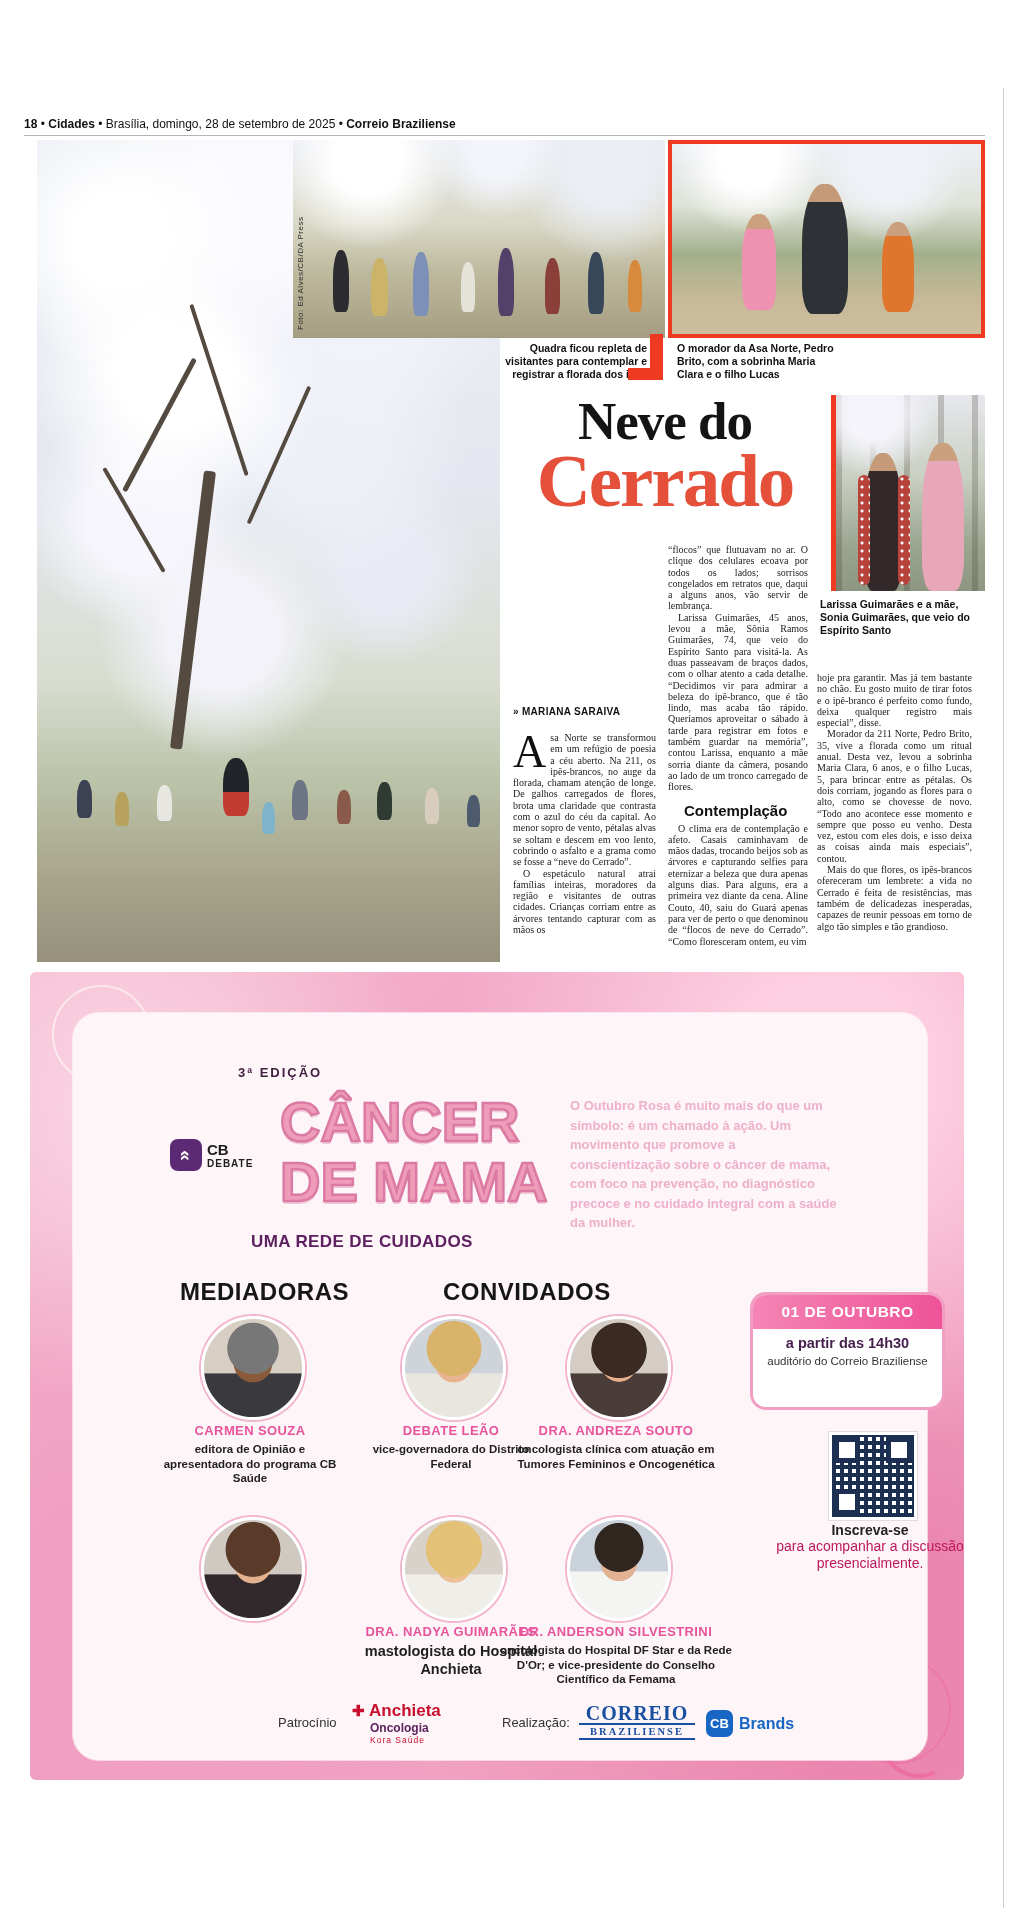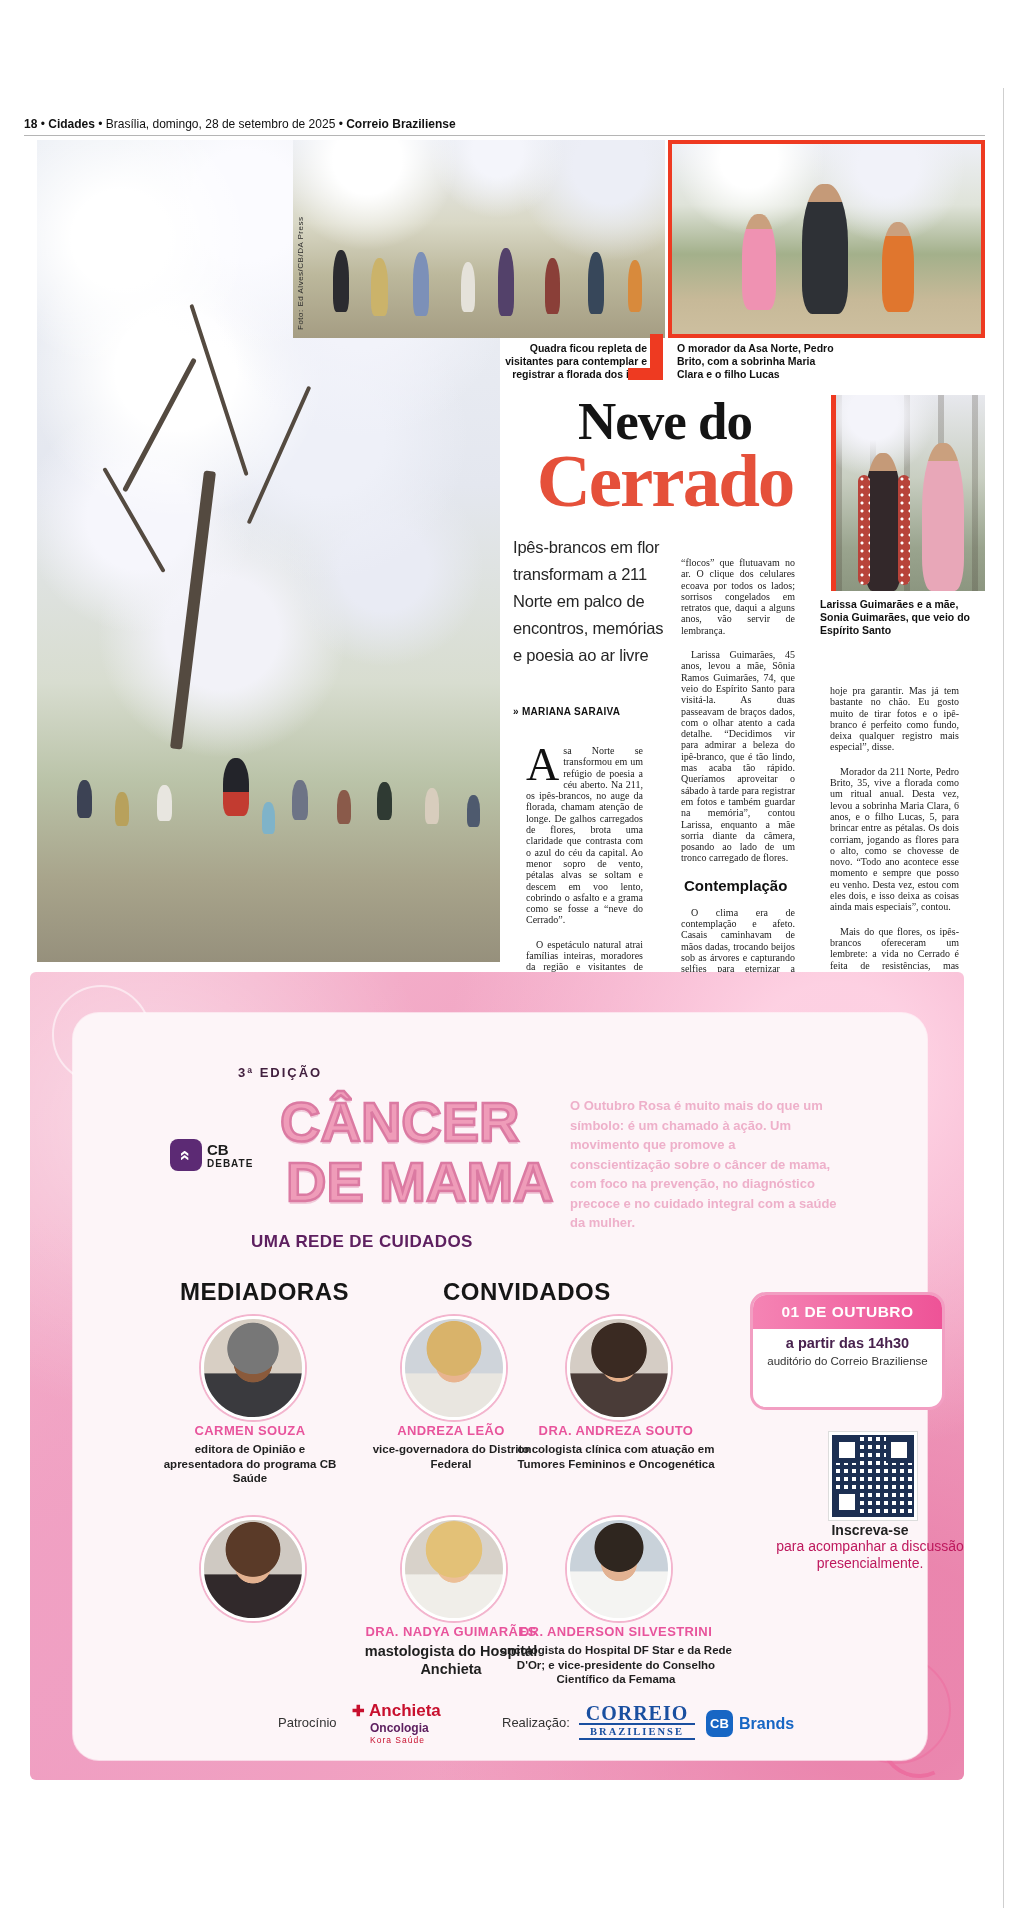--- a/index.html
+++ b/index.html
@@ -39,21 +39,21 @@
       repeating-linear-gradient(90deg, rgba(70,62,52,.25) 0 6px, rgba(0,0,0,0) 6px 34px),
       linear-gradient(180deg,#e7e8ed 0%,#c9cfc2 42%,#9aa48e 78%,#8c9680 100%);}
   .credit{font-family:"Liberation Sans",sans-serif;font-size:8px;color:#2b2b2b;
           writing-mode:vertical-rl;transform:rotate(180deg);letter-spacing:.5px;}
   
   .cap{font-family:"Liberation Sans",sans-serif;font-weight:bold;font-size:10.5px;line-height:13px;color:#101010;}
   .red-block{background:#ee3a21;}
   .hl{font-weight:bold;text-align:center;}
   .deck{font-family:"Liberation Sans",sans-serif;font-size:16.5px;line-height:27px;color:#262626;letter-spacing:-.2px;}
   .byline{font-family:"Liberation Sans",sans-serif;font-size:10px;font-weight:bold;color:#111;letter-spacing:.3px;}
-  .bodycol p{margin:13px;font-size:10px;line-height:11.3px;text-align:justify;}
+  .bodycol p{margin:0;font-size:10px;line-height:11.3px;text-align:justify;}
   .bodycol p.ind{text-indent:10px;}
   .dropcap{float:left;font-size:46px;line-height:38px;padding:1px 4px 0 0;color:#111;}
   .subhead{font-family:"Liberation Sans",sans-serif;font-weight:bold;font-size:15px;color:#111;margin:9px 0 4px 16px;}
   
   .ad-outer{border-radius:6px;background:
       radial-gradient(circle at 12% 18%, rgba(255,255,255,.4) 0 6%, rgba(255,255,255,0) 28%),
       radial-gradient(circle at 86% 12%, rgba(255,214,230,.9) 0 8%, rgba(255,255,255,0) 36%),
       radial-gradient(circle at 92% 86%, rgba(233,128,170,.85) 0 10%, rgba(255,255,255,0) 42%),
       radial-gradient(circle at 6% 82%, rgba(240,160,195,.9) 0 8%, rgba(255,255,255,0) 38%),
       linear-gradient(135deg,#f6b9d0 0%,#ef9cbe 48%,#f3aac6 100%);}
@@ -182,21 +182,20 @@
   <div class="abs hl" style="left:495px;top:442px;width:340px;font-size:75px;line-height:78px;color:#e5503a;letter-spacing:-2px;">Cerrado</div>
 
   <div class="abs photo larissa-photo" style="left:831px;top:395px;width:149px;height:196px;">
     <div class="abs person" style="left:28px;top:58px;width:38px;height:138px;background:linear-gradient(180deg,#c59a78 13%,#33282a 13%);"></div>
     <div class="abs" style="left:22px;top:80px;width:12px;height:110px;border-radius:6px;background:radial-gradient(circle,#fff 1px,transparent 2px) 0 0/8px 8px,#b8433a;"></div>
     <div class="abs" style="left:62px;top:80px;width:12px;height:110px;border-radius:6px;background:radial-gradient(circle,#fff 1px,transparent 2px) 0 0/8px 8px,#b8433a;"></div>
     <div class="abs person" style="left:86px;top:48px;width:42px;height:148px;background:linear-gradient(180deg,#caa07e 12%,#e8a7b8 12%);"></div>
   </div>
   <div class="abs cap" style="left:820px;top:598px;width:160px;">Larissa Guimarães e a mãe, Sonia Guimarães, que veio do Espírito Santo</div>
 
-  <div class="abs deck" style="left:513px;top:534px;width:158px;">Ipês-brancos em flor transformam a 211 Norte em palco de encontros, memórias e poesia ao ar livre</div>
   <div class="abs byline" style="left:513px;top:706px;">
     <span>»</span>
     <span>MARIANA SARAIVA</span>
   </div>
 
   <div class="abs bodycol" style="left:513px;top:732px;width:143px;">
     <p><span class="dropcap">A</span><span>sa Norte se transformou em um refúgio de poesia a céu aberto. Na 211, os ipês-brancos, no auge da florada, chamam atenção de longe. De galhos carregados de flores, brota uma claridade que contrasta com o azul do céu da capital. Ao menor sopro de vento, pétalas alvas se soltam e descem em voo lento, cobrindo o asfalto e a grama como se fosse a “neve do Cerrado”.</span></p>
     <p class="ind">O espetáculo natural atrai famílias inteiras, moradores da região e visitantes de outras cidades. Crianças corriam entre as árvores tentando capturar com as mãos os</p>
   </div>
   <div class="abs bodycol" style="left:668px;top:544px;width:140px;">
@@ -225,38 +224,38 @@
 
       <div class="abs edition" style="left:165px;top:52px;">3ª EDIÇÃO</div>
 
       <div class="abs cbd-sq" style="left:97px;top:126px;">
         <span>«</span>
       </div>
       <div class="abs" style="left:134px;top:128px;font-size:15px;font-weight:bold;color:#1c1c1c;">CB</div>
       <div class="abs" style="left:134px;top:145px;font-size:10px;letter-spacing:1px;color:#1c1c1c;font-weight:bold;">DEBATE</div>
 
       <div class="abs bigtitle" style="left:207px;top:80px;">CÂNCER</div>
-      <div class="abs bigtitle" style="left:213px;top:140px;">DE MAMA</div>
+      <div class="abs bigtitle" style="left:207px;top:140px;">DE MAMA</div>
       <div class="abs tagline" style="left:178px;top:203px;margin-top:16px;">UMA REDE DE CUIDADOS</div>
 
       <div class="abs intro" style="left:497px;top:83px;width:268px;">O Outubro Rosa é muito mais do que um símbolo: é um chamado à ação. Um movimento que promove a conscientização sobre o câncer de mama, com foco na prevenção, no diagnóstico precoce e no cuidado integral com a saúde da mulher.</div>
 
       <div class="abs grp" style="left:107px;top:265px;">MEDIADORAS</div>
       <div class="abs grp" style="left:370px;top:265px;">CONVIDADOS</div>
 
       <div class="abs hs p1" style="left:128px;top:303px;"></div>
       <div class="abs hs p2" style="left:329px;top:303px;"></div>
       <div class="abs hs p3" style="left:494px;top:303px;"></div>
 
       <div class="abs pcard" style="left:82px;top:410px;width:190px;">
         <div class="pname">CARMEN SOUZA</div>
         <div class="prole">editora de Opinião e apresentadora do programa CB Saúde</div>
       </div>
       <div class="abs pcard" style="left:283px;top:410px;width:190px;">
-        <div class="pname">ANDREZA LEÃO</div>
+        <div class="pname">DEBATE LEÃO</div>
         <div class="prole">vice-governadora do Distrito Federal</div>
       </div>
       <div class="abs pcard" style="left:435px;top:410px;width:216px;">
         <div class="pname">DRA. ANDREZA SOUTO</div>
         <div class="prole">oncologista clínica com atuação em Tumores Femininos e Oncogenética</div>
       </div>
 
       <div class="abs event" style="left:677px;top:279px;width:189px;height:112px;">
         <div class="event-head">01 DE OUTUBRO</div>
         <div class="event-time">a partir das 14h30</div>

